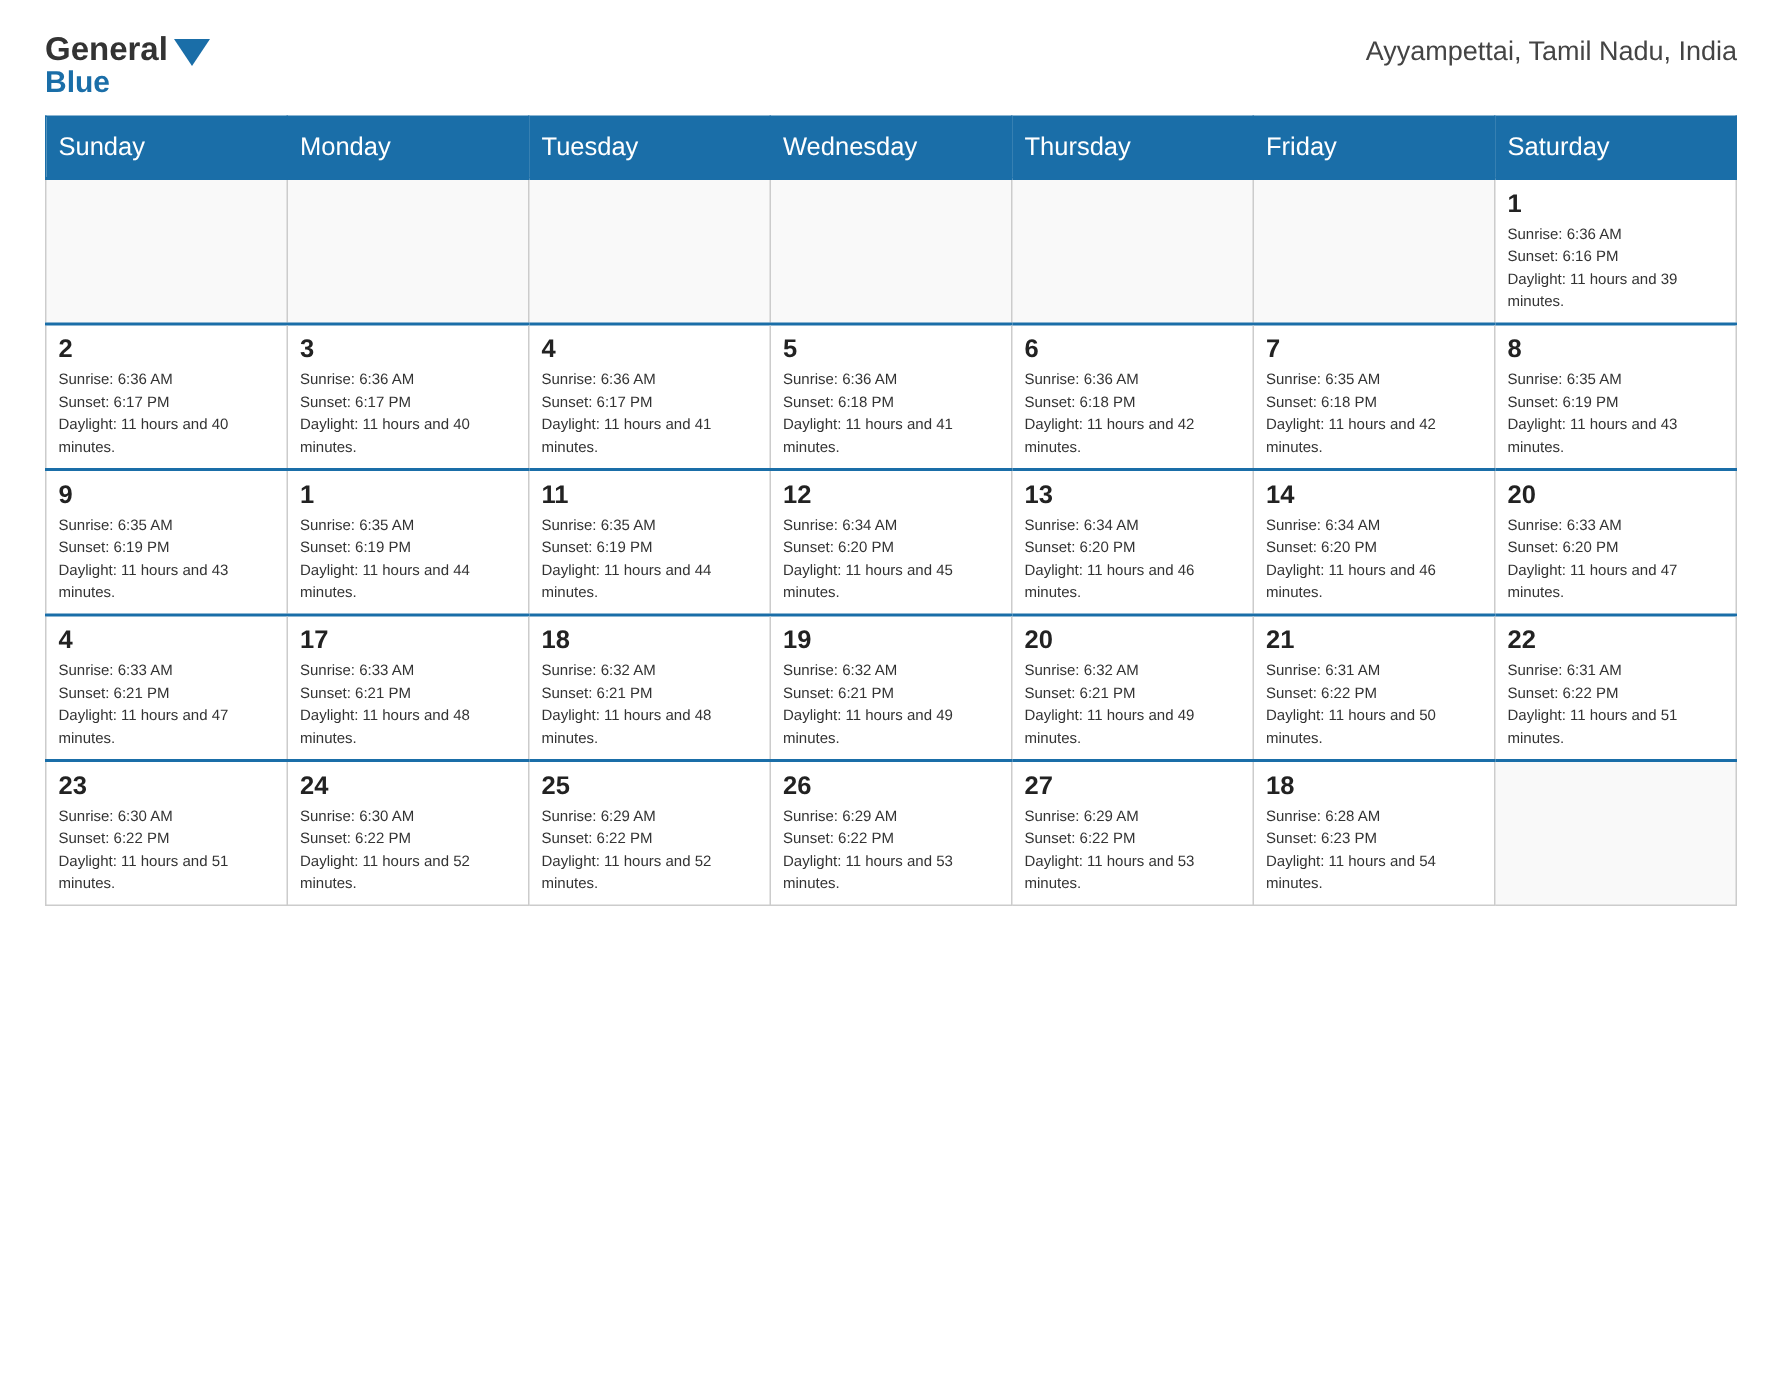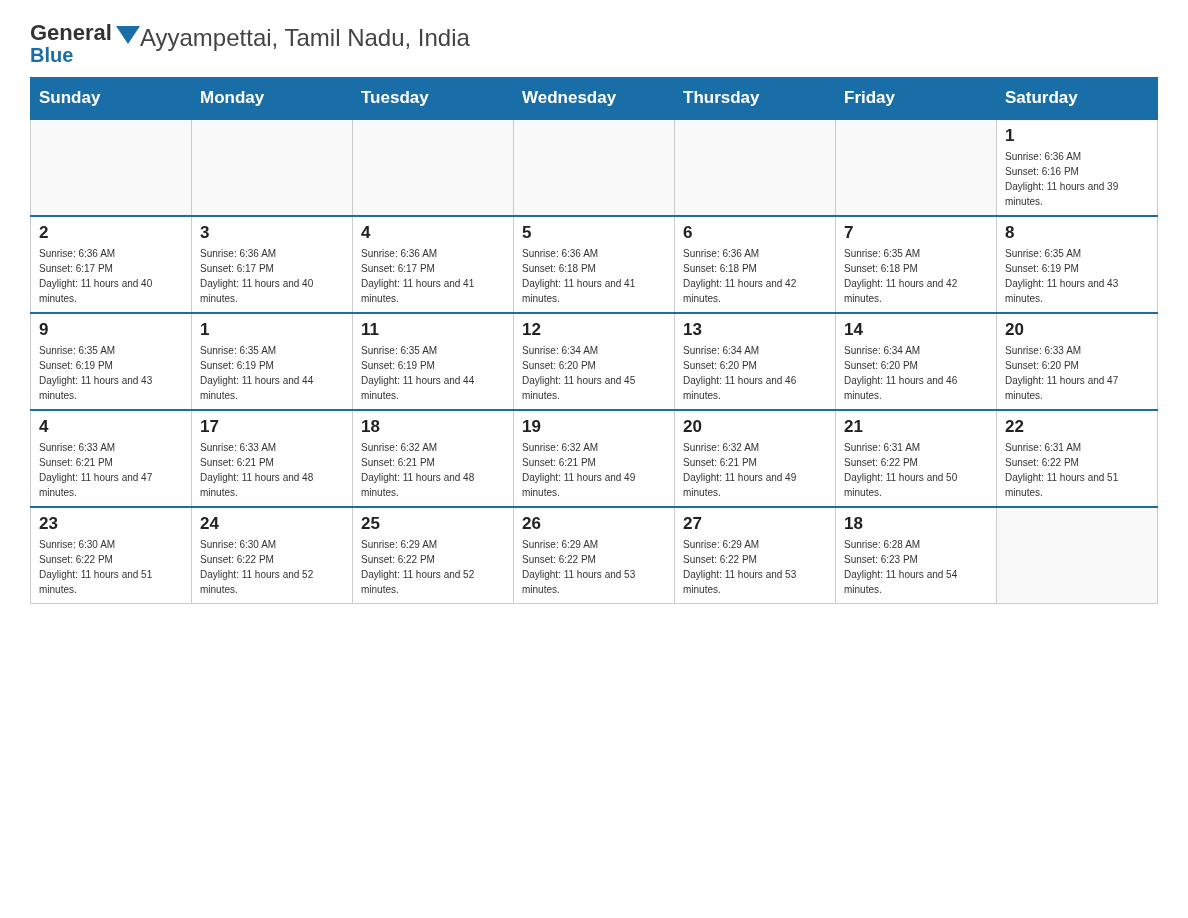--- a/index.html
+++ b/index.html
@@ -5,20 +5,21 @@
     * { margin: 0; padding: 0; box-sizing: border-box; }
     body {
       font-family: Arial, sans-serif;
       background: #fff;
       width: 1188px;
       min-height: 918px;
       padding: 20px 30px;
     }
     .header {
       display: flex;
+      justify-content: space-between;
       align-items: flex-start;
       margin-bottom: 10px;
     }
     .logo {
       display: flex;
       flex-direction: column;
       align-items: flex-start;
     }
     .logo-top {
       display: flex;
@@ -47,34 +48,34 @@
     .title-block {
       text-align: right;
     }
     .month-title {
       font-size: 52px;
       font-weight: bold;
       color: #222;
       line-height: 1.1;
     }
     .location {
-      font-size: 24px;
+      font-size: 18px;
       color: #444;
       margin-top: 4px;
     }
     .calendar {
       width: 100%;
       border-collapse: collapse;
       margin-top: 10px;
     }
     .calendar th {
       background-color: #1a6ea8;
       color: #fff;
       font-size: 17px;
-      font-weight: bold;
+      font-weight: normal;
       padding: 10px 8px;
       text-align: left;
       border: 1px solid #1a6ea8;
     }
     .calendar td {
       vertical-align: top;
       border: 1px solid #ccc;
       padding: 6px 8px;
       width: calc(100% / 7);
       min-height: 110px;

